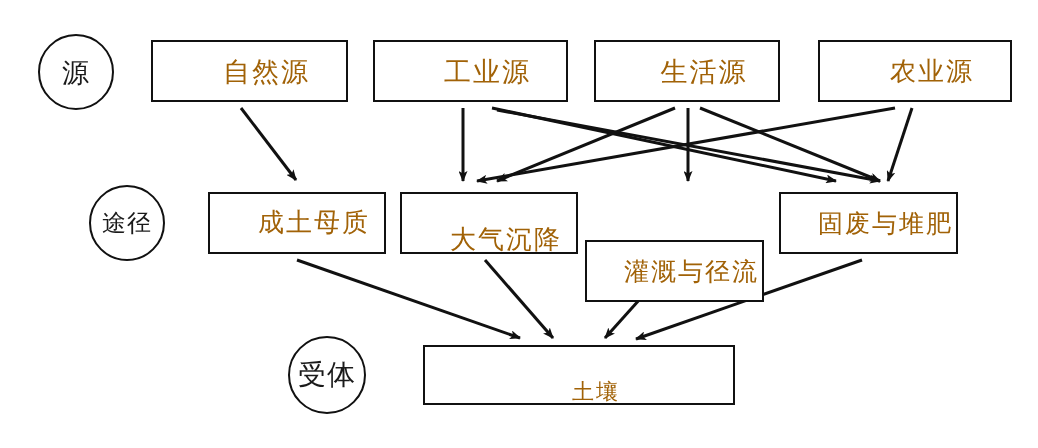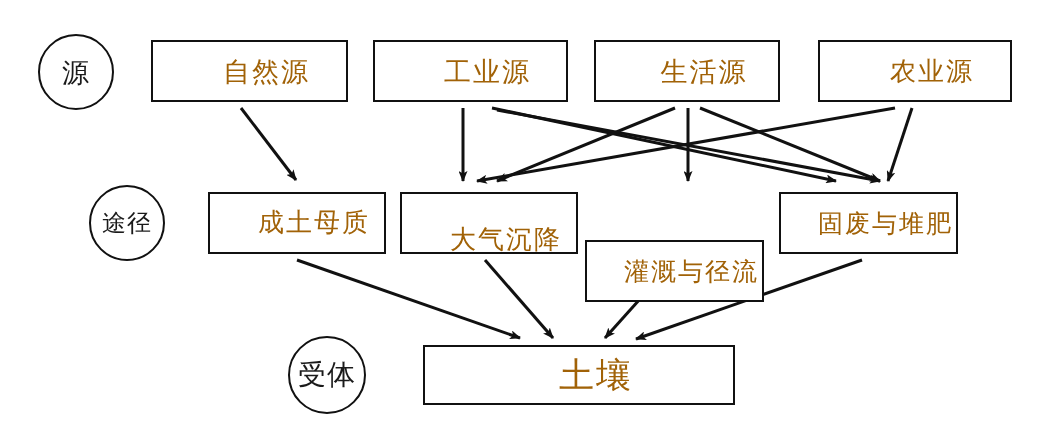--- a/index.html
+++ b/index.html
@@ -113,18 +113,18 @@
       </div>
       <div class="node-box" style="left: 585px; top: 192px; width: 179px; height: 62px; font-size: 25px; margin-top: 48px;">
         <span class="lbl">灌溉与径流</span>
       </div>
       <div class="node-box" style="left: 779px; top: 192px; width: 179px; height: 62px; font-size: 25px;">
         <span class="lbl">固废与堆肥</span>
       </div>
       <div class="node-circle" style="left: 288px; top: 336px; width: 78px; height: 78px; font-size: 28px;">
         <span class="lbl">受体</span>
       </div>
-      <div class="node-box" style="left: 423px; top: 345px; width: 312px; height: 60px; font-size: 35px;">
+      <div class="node-box" style="left: 423px; top: 345px; width: 312px; height: 60px; font-size: 22px; align-items: flex-end;">
         <span class="lbl">土壤</span>
       </div>
     </div>
 
 </div>
 
 </body></html>

